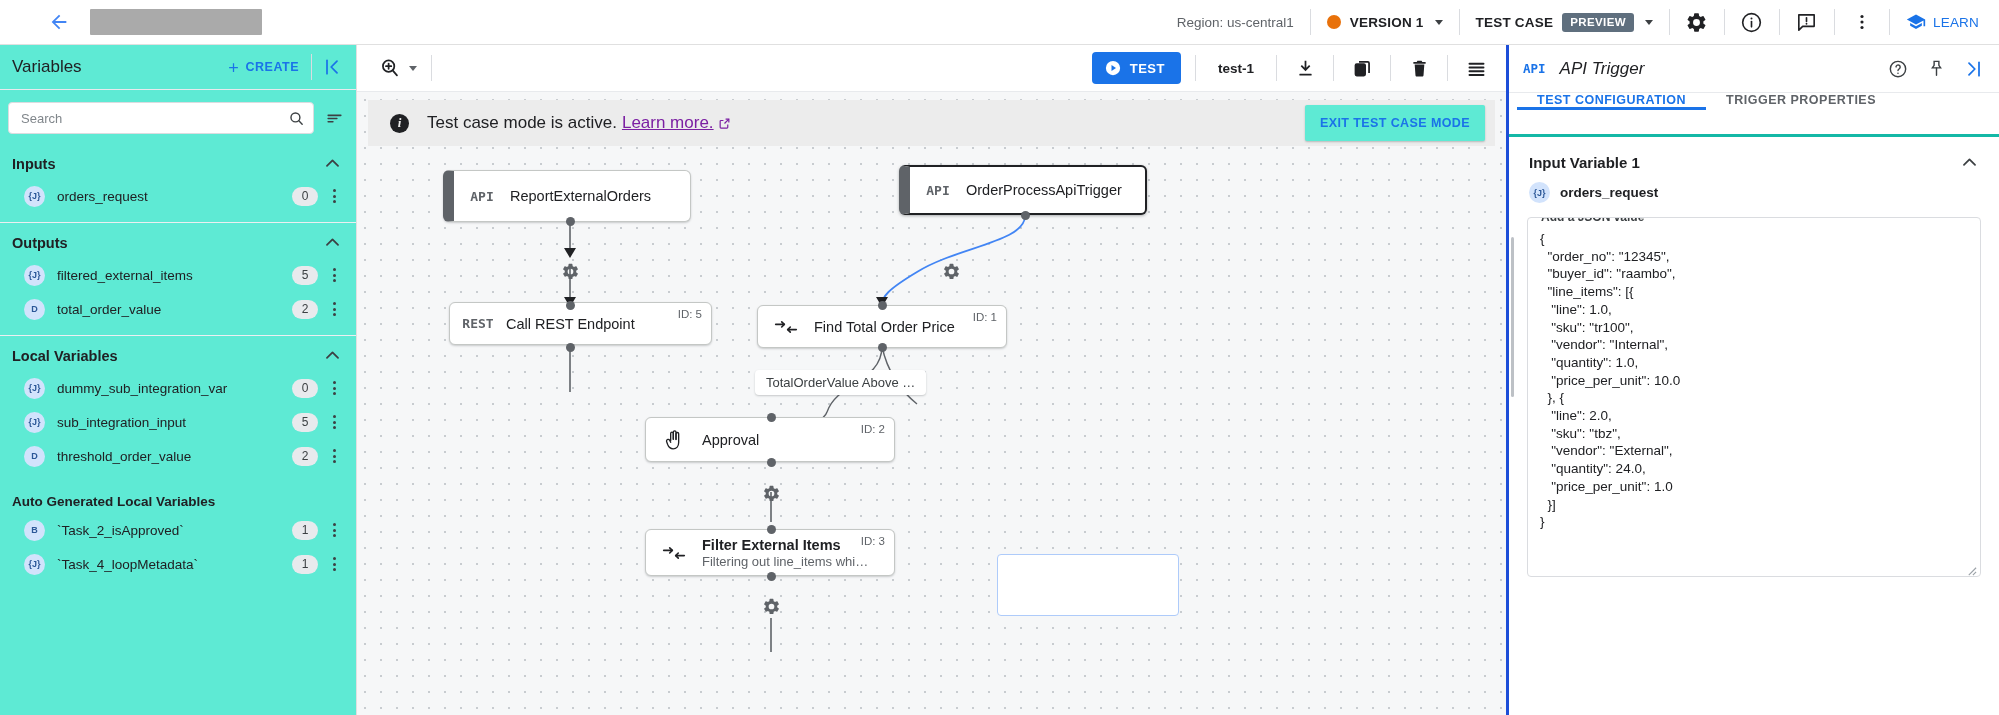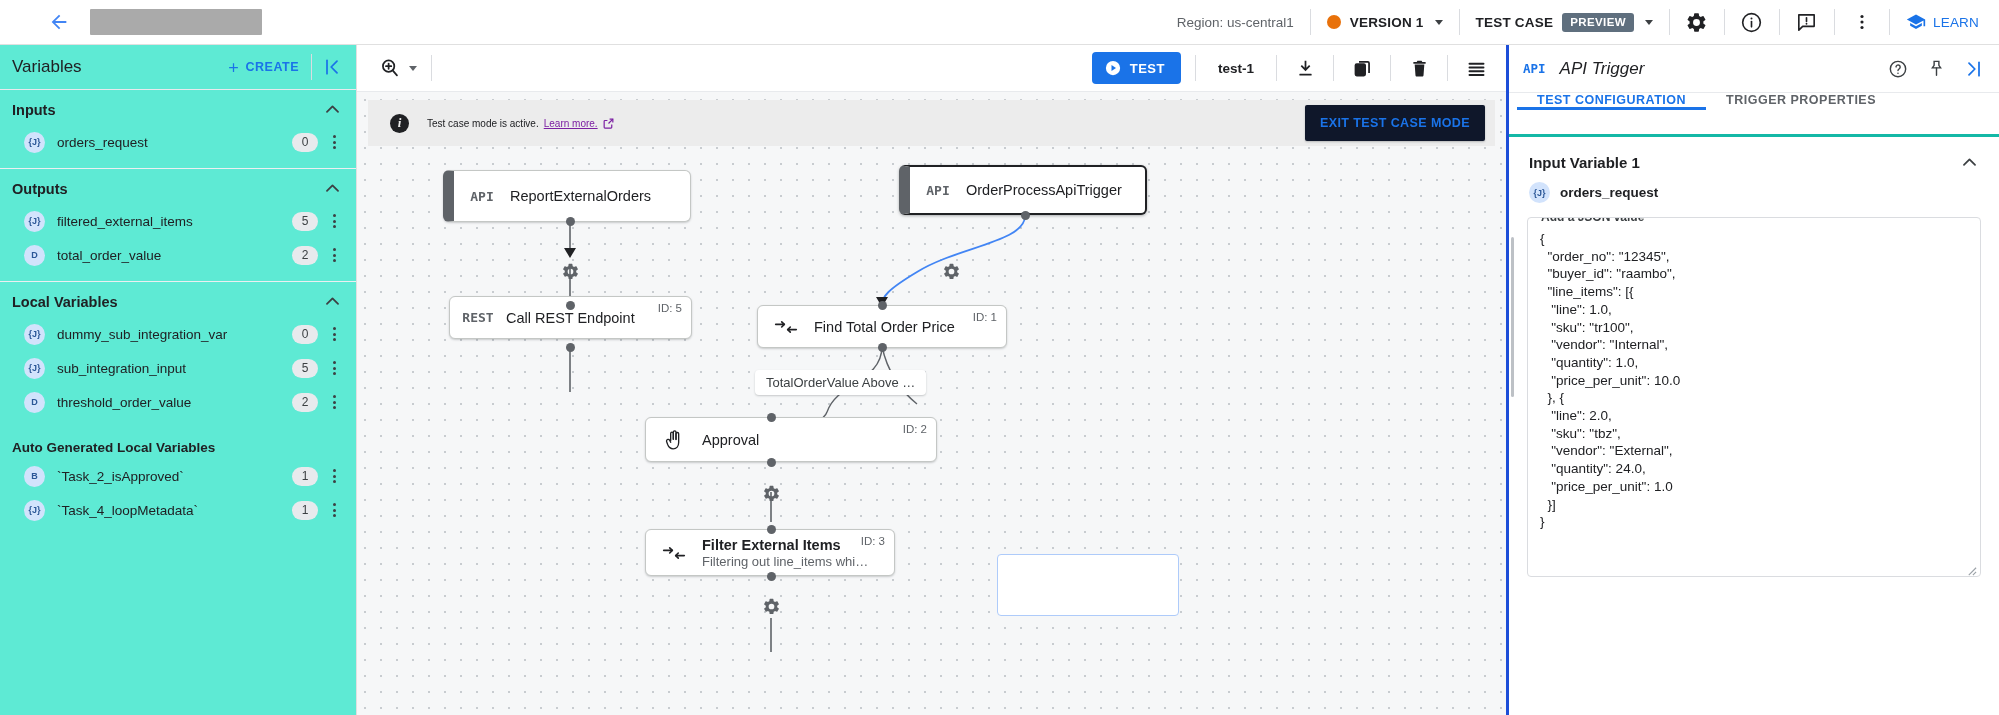--- a/index.html
+++ b/index.html
@@ -197,25 +197,25 @@
     background: #ececec;
     display: flex; align-items: center; padding: 0 10px 0 22px;
   }
   .banner-info {
     width: 19px; height: 19px; border-radius: 50%;
     background: #202124; color: #ececec;
     font-size: 13px; font-weight: bold; font-style: italic;
     display: flex; align-items: center; justify-content: center;
     flex: none; font-family: "Liberation Serif", serif;
   }
-  .banner-txt { font-size: 10px; margin-left: 18px; }
+  .banner-txt { font-size: 17px; margin-left: 18px; }
   .banner-link { color: #7b1fa2; text-decoration: underline; cursor: pointer; }
   .banner-spacer { flex: 1 1 auto; }
   .exit-btn {
-    background: #0f172a; color: #1a73e8;
+    background: #5eead4; color: #1a73e8;
     font-size: 12.5px; font-weight: bold; letter-spacing: .4px;
     padding: 11px 15px; border-radius: 2px; cursor: pointer;
     box-shadow: 0 1px 2px rgba(60,64,67,.3);
   }
 
   
   .node {
     position: absolute; background: #fff;
     border: 1px solid #c4c7c5; border-radius: 6px;
     box-shadow: 0 1px 2px rgba(60,64,67,.24);
@@ -408,20 +408,36 @@
       </div>
       <div class="vsep"></div>
       <div class="lp-collapse">
         <svg width="20" height="20" viewBox="0 0 24 24" fill="none" stroke="currentColor" stroke-width="2.1" stroke-linecap="round" stroke-linejoin="round">
             <path d="M6 4v16"></path>
             <path d="M18 5l-7 7 7 7"></path>
           </svg>
       </div>
     </div>
 
+    <div class="lp-search-row">
+      <div class="search-box">
+        <input class="search-input" type="text" placeholder="Search" style="">
+        <svg width="17" height="17" viewBox="0 0 24 24" fill="none" stroke="#3c4043" stroke-width="2">
+            <circle cx="10.5" cy="10.5" r="6.3"></circle>
+            <line x1="15.3" y1="15.3" x2="20" y2="20" stroke-linecap="round"></line>
+          </svg>
+      </div>
+      <div class="sort-icon">
+        <svg width="19" height="19" viewBox="0 0 24 24" fill="none" stroke="currentColor" stroke-width="2" stroke-linecap="round">
+            <line x1="4" y1="8" x2="20" y2="8"></line>
+            <line x1="4" y1="12" x2="15" y2="12"></line>
+            <line x1="4" y1="16" x2="10" y2="16"></line>
+          </svg>
+      </div>
+    </div>
 
     <div class="lp-body">
 
       <div class="var-section">
         <div class="sec-head">
           <div class="sec-title">Inputs</div>
           <div class="sec-chev">
             <svg width="19" height="19" viewBox="0 0 24 24" fill="none" stroke="currentColor" stroke-width="2.2" stroke-linecap="round" stroke-linejoin="round">
                 <path d="M5 15l7-7 7 7"></path>
               </svg>
@@ -652,21 +668,21 @@
         <svg width="19" height="19" viewBox="0 0 24 24" fill="#5f6368">
             <path d="M19.14 12.94a7.07 7.07 0 000-1.88l2.03-1.58a.5.5 0 00.12-.64l-1.92-3.32a.5.5 0 00-.6-.22l-2.39.96a7.03 7.03 0 00-1.62-.94l-.36-2.54a.5.5 0 00-.5-.42h-3.84a.5.5 0 00-.49.42l-.36 2.54c-.59.24-1.13.56-1.62.94l-2.39-.96a.5.5 0 00-.6.22L2.7 8.84a.5.5 0 00.12.64l2.03 1.58a7.07 7.07 0 000 1.88L2.82 14.5a.5.5 0 00-.12.64l1.92 3.32c.13.22.39.3.6.22l2.39-.96c.5.38 1.03.7 1.62.94l.36 2.54c.04.24.25.42.49.42h3.84c.25 0 .46-.18.5-.42l.36-2.54c.59-.24 1.12-.56 1.62-.94l2.39.96c.22.08.47 0 .6-.22l1.92-3.32a.5.5 0 00-.12-.64l-2.05-1.56zM12 15.6A3.6 3.6 0 1112 8.4a3.6 3.6 0 010 7.2z"></path>
           </svg>
       </div>
       <div class="gearnode" style="left:585px; top:170px;">
         <svg width="19" height="19" viewBox="0 0 24 24" fill="#5f6368">
             <path d="M19.14 12.94a7.07 7.07 0 000-1.88l2.03-1.58a.5.5 0 00.12-.64l-1.92-3.32a.5.5 0 00-.6-.22l-2.39.96a7.03 7.03 0 00-1.62-.94l-.36-2.54a.5.5 0 00-.5-.42h-3.84a.5.5 0 00-.49.42l-.36 2.54c-.59.24-1.13.56-1.62.94l-2.39-.96a.5.5 0 00-.6.22L2.7 8.84a.5.5 0 00.12.64l2.03 1.58a7.07 7.07 0 000 1.88L2.82 14.5a.5.5 0 00-.12.64l1.92 3.32c.13.22.39.3.6.22l2.39-.96c.5.38 1.03.7 1.62.94l.36 2.54c.04.24.25.42.49.42h3.84c.25 0 .46-.18.5-.42l.36-2.54c.59-.24 1.12-.56 1.62-.94l2.39.96c.22.08.47 0 .6-.22l1.92-3.32a.5.5 0 00-.12-.64l-2.05-1.56zM12 15.6A3.6 3.6 0 1112 8.4a3.6 3.6 0 010 7.2z"></path>
           </svg>
       </div>
 
-      <div class="node" style="left:92px; top:204px; width:243px; height:43px;justify-content:center;">
+      <div class="node" style="left:92px; top:210px; width:263px; height:43px;justify-content:center;">
         <div class="node-icon">REST</div>
         <div class="node-body">
           <div class="node-title">Call REST Endpoint</div>
         </div>
         <div class="node-id">ID: 5</div>
       </div>
       <div class="port" style="left:209px; top:209px;"></div>
       <div class="port" style="left:209px; top:251px;"></div>
 
       <div class="node" style="left:400px; top:213px; width:250px; height:43px;">
@@ -681,21 +697,21 @@
         <div class="node-body">
           <div class="node-title">Find Total Order Price</div>
         </div>
         <div class="node-id">ID: 1</div>
       </div>
       <div class="port" style="left:521px; top:209px;"></div>
       <div class="port" style="left:521px; top:251px;"></div>
 
       <div class="edge-label" style="left:398px; top:278px;">TotalOrderValue Above …</div>
 
-      <div class="node" style="left:288px; top:325px; width:292px; height:45px;">
+      <div class="node" style="left:288px; top:325px; width:250px; height:45px;">
         <div class="node-icon">
           <svg width="20" height="22" viewBox="0 0 24 26" fill="none" stroke="#202124" stroke-width="1.6" stroke-linejoin="round" stroke-linecap="round">
               <path d="M8 14V5.2a1.6 1.6 0 013.2 0V12"></path>
               <path d="M11.2 12V3.6a1.6 1.6 0 013.2 0V12"></path>
               <path d="M14.4 12.4V5.6a1.6 1.6 0 013.2 0V16c0 4.4-2.6 7.6-6.6 7.6-3.6 0-5.5-2.2-6.6-5.1L3.2 15c-.5-1.3.2-2.4 1.4-2.7 1-.25 1.9.3 2.3 1.2l1.1 2.3"></path>
             </svg>
         </div>
         <div class="node-body">
           <div class="node-title">Approval</div>
         </div>

